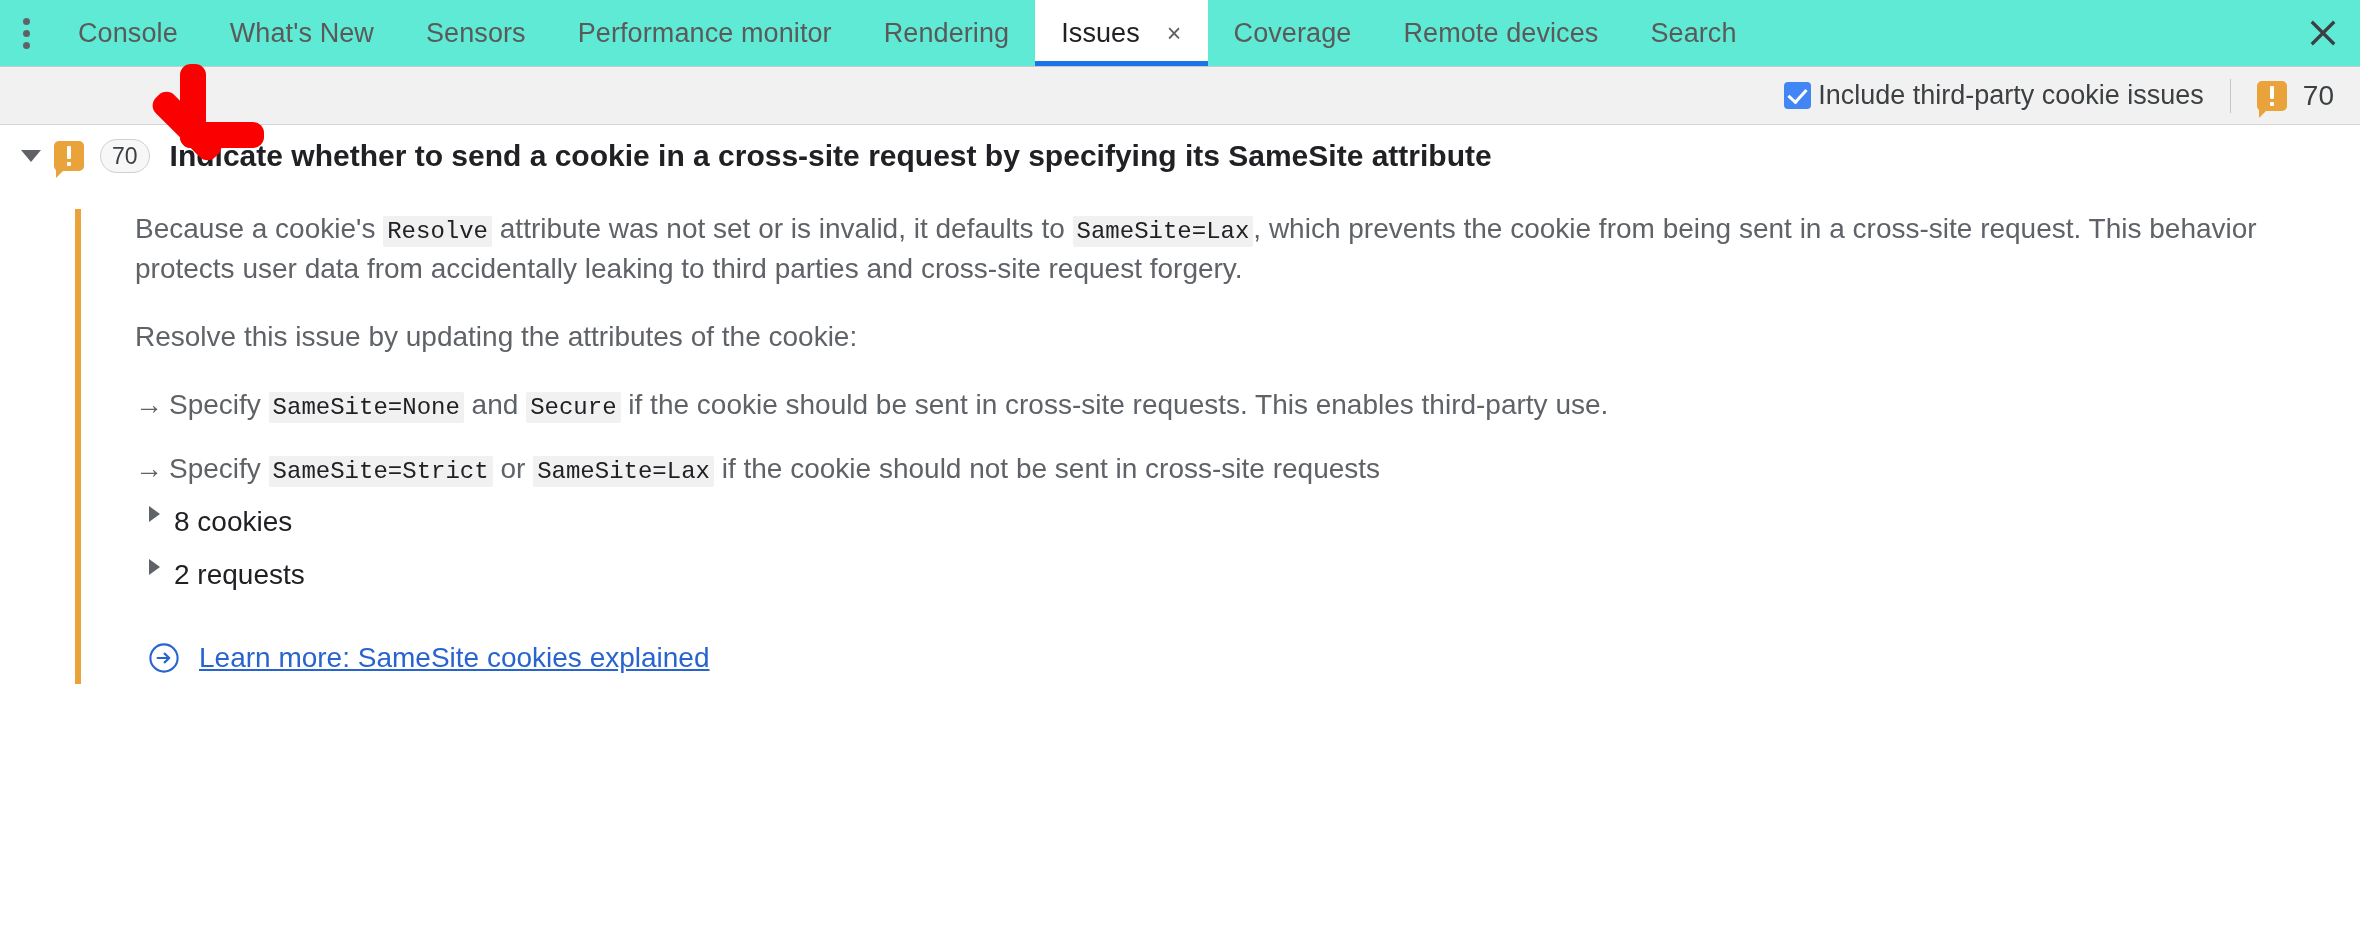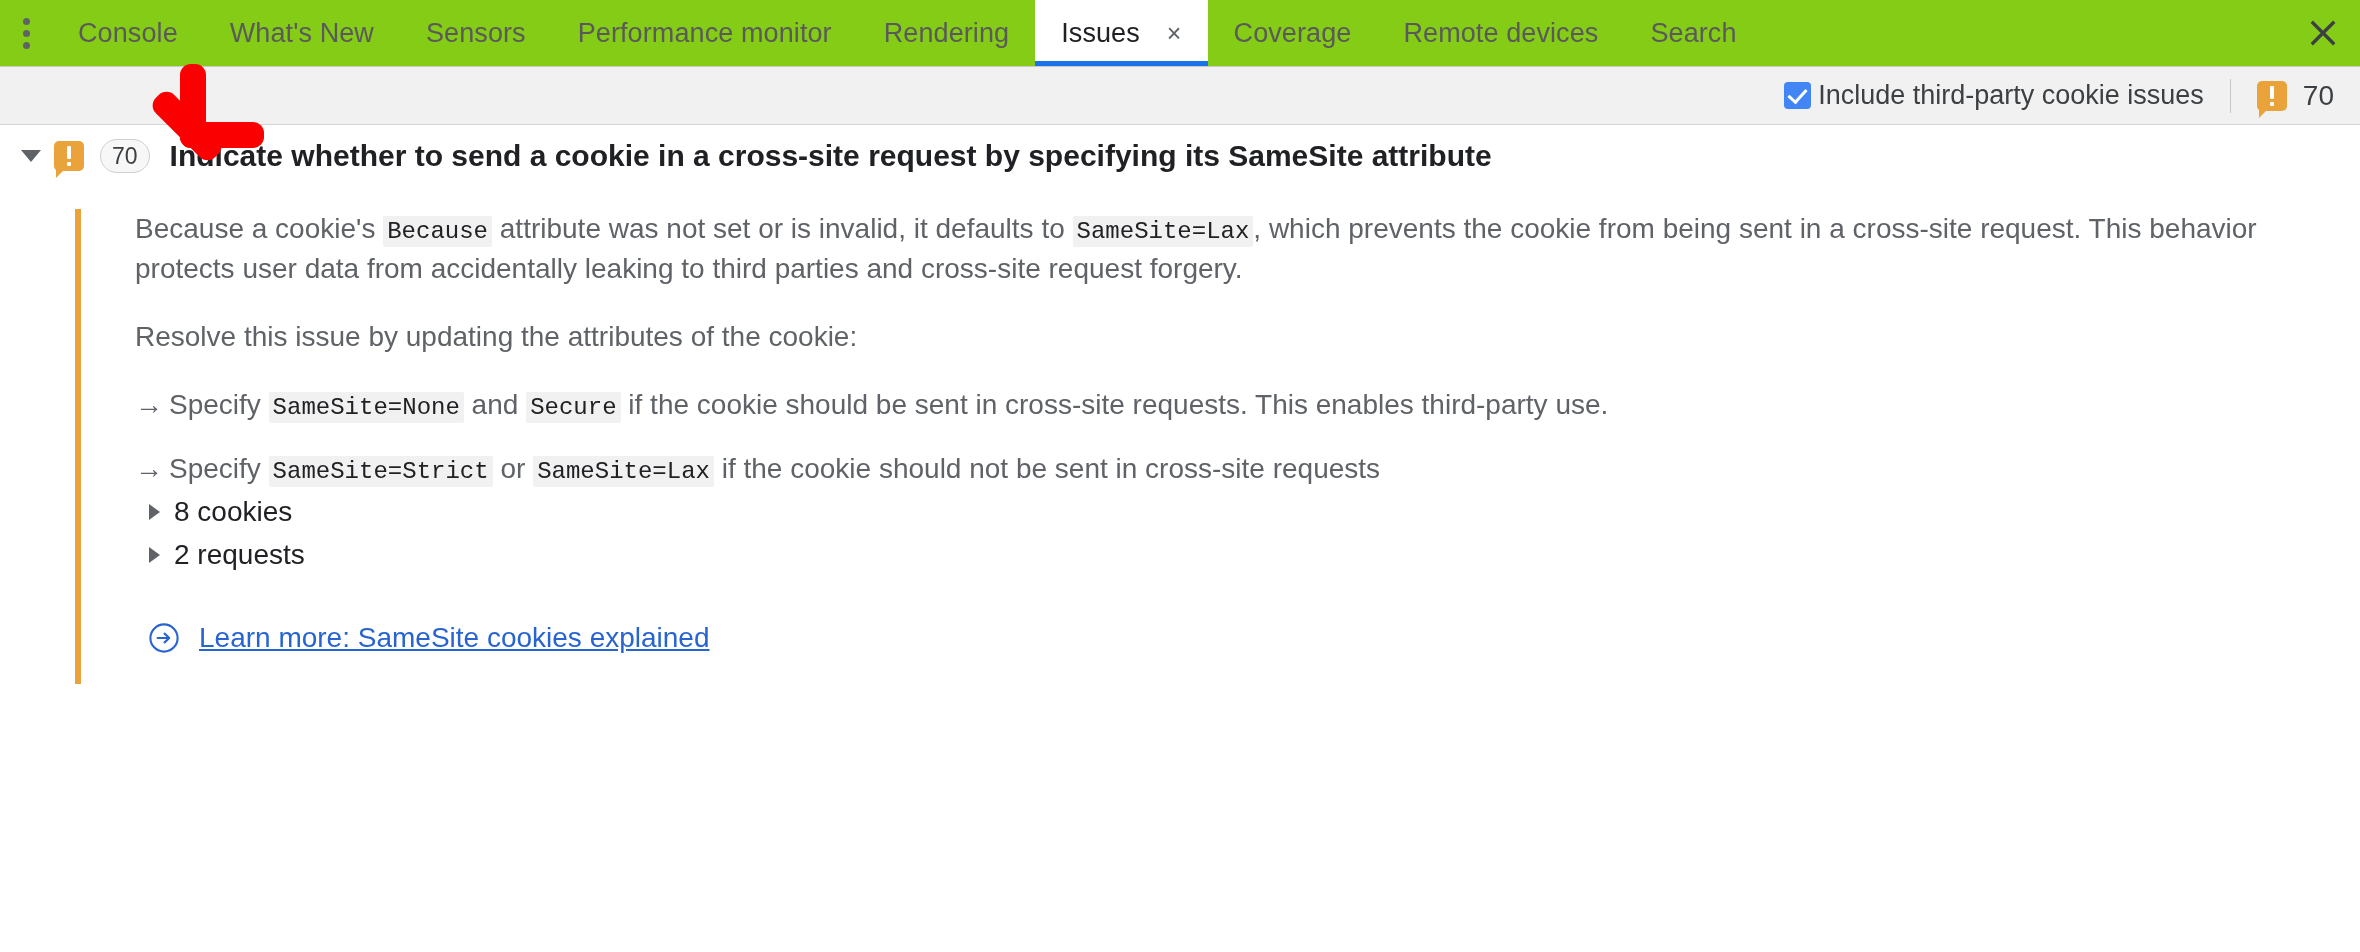--- a/index.html
+++ b/index.html
@@ -11,21 +11,21 @@
     width: 2360px;
     height: 952px;
     font-family: "Liberation Sans", sans-serif;
     overflow: hidden;
     position: relative;
   }
 
   
   .tabstrip {
     height: 66px;
-    background: #84cc16;
+    background: #5eead4;
     border-bottom: 1px solid #cacaca;
     display: flex;
     align-items: stretch;
     position: relative;
   }
   .kebab {
     width: 52px;
     display: flex;
     flex-direction: column;
     align-items: center;
@@ -272,22 +272,22 @@
   }
   .affected-title {
     margin-top: 48px;
     font-size: 22px;
     font-weight: bold;
     letter-spacing: 1.1px;
     color: #202124;
   }
   .res-row {
     display: flex;
-    align-items: center;
-    margin-top: 11px;
+    align-items: flex-start;
+    margin-top: 21px;
     padding-left: 14px;
     font-size: 28px;
     color: #202124;
   }
   .res-row .tri {
     width: 0; height: 0;
     border-top: 8px solid transparent;
     border-bottom: 8px solid transparent;
     border-left: 11px solid #5f6368;
     margin-right: 14px;
@@ -399,21 +399,21 @@
         <div class="bang"></div>
         <div class="dot"></div>
     </div>
     <div class="pill">70</div>
     <div class="issue-title">Indicate whether to send a cookie in a cross-site request by specifying its SameSite attribute</div>
   </div>
 
   <div class="issue-body">
 
     <p class="para first">
-      <span>Because a cookie's </span><code>Because</code><span> attribute was not set or is invalid, it defaults to </span><code>SameSite=Lax</code><span>, which prevents the cookie from being sent in a cross-site request. This behavior protects user data from accidentally leaking to third parties and cross-site request forgery.</span>
+      <span>Because a cookie's </span><code>Resolve</code><span> attribute was not set or is invalid, it defaults to </span><code>SameSite=Lax</code><span>, which prevents the cookie from being sent in a cross-site request. This behavior protects user data from accidentally leaking to third parties and cross-site request forgery.</span>
     </p>
 
     <p class="para">Resolve this issue by updating the attributes of the cookie:</p>
 
     <div class="reco">
       <span class="arr">→</span>
       <span>
         <span>Specify </span><code>SameSite=None</code><span> and </span><code>Secure</code><span> if the cookie should be sent in cross-site requests. This enables third-party use.</span>
       </span>
     </div>

